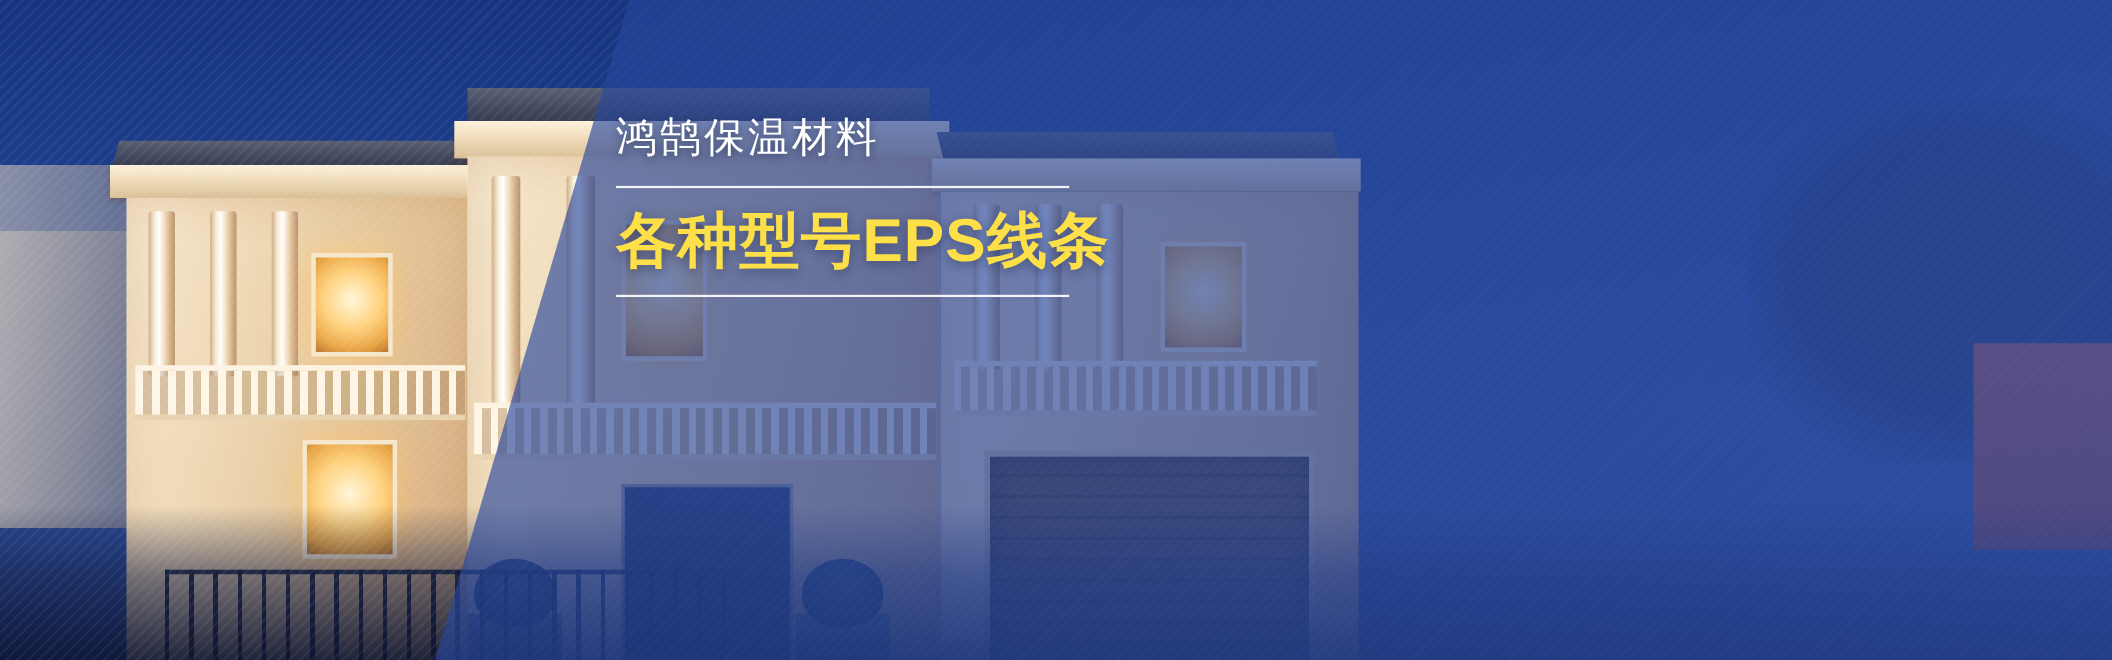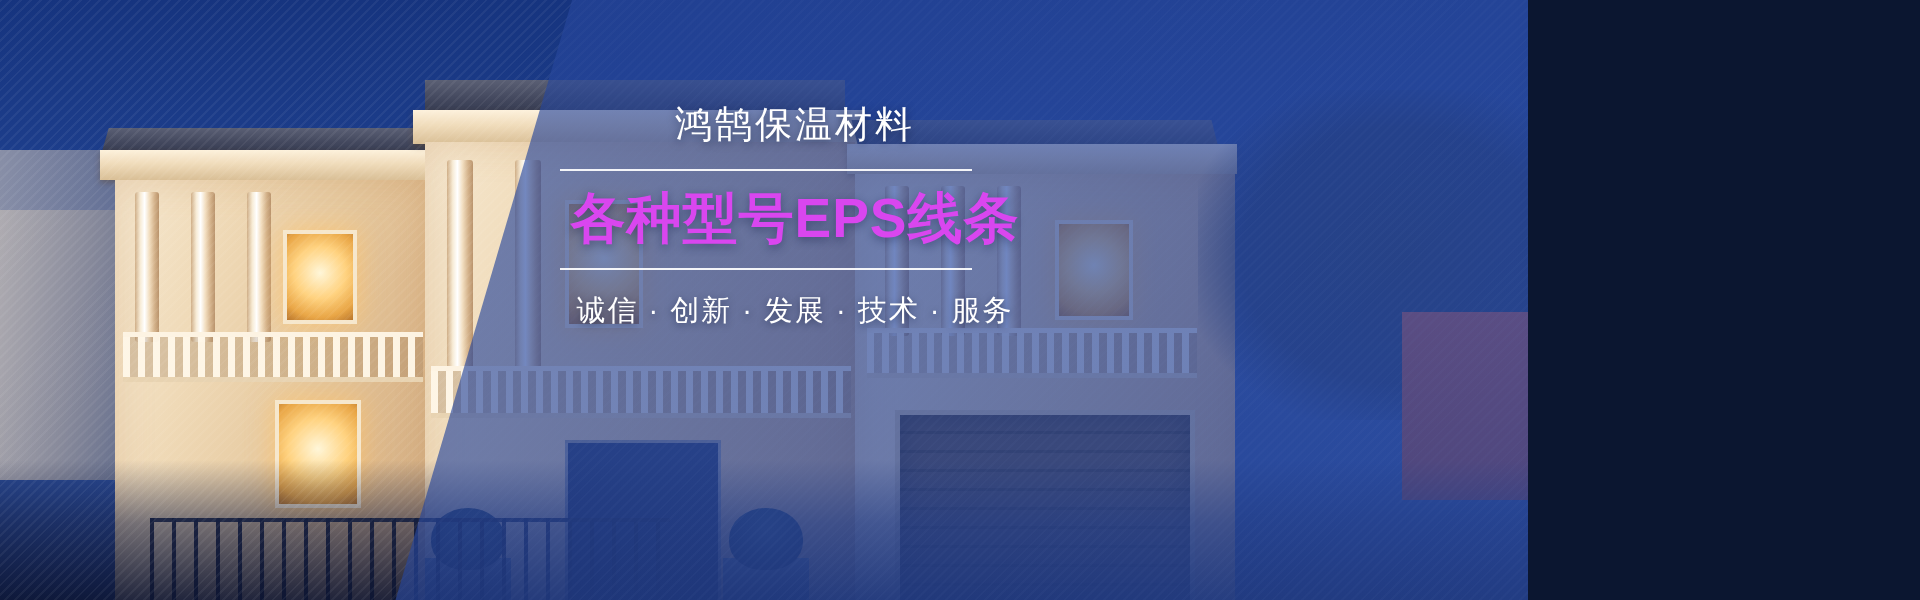--- a/index.html
+++ b/index.html
@@ -7,25 +7,24 @@
     margin: 0;
     padding: 0;
     background: #0b1630;
   }
   body {
     font-family: "Liberation Sans", "DejaVu Sans", sans-serif;
   }
 
   #banner {
     position: relative;
-    width: 1528px;
+    width: 1920px;
     height: 600px;
     overflow: hidden;
     background: #16254f;
-    text-align: center;
   }
 
   
   .photo { position: absolute; inset: 0; overflow: hidden; }
   .sky2 {
     position: absolute; inset: 0;
     background: linear-gradient(180deg, #16347f 0%, #1e3f8d 30%, #2b4a95 60%, #27468d 100%);
   }
 
   
@@ -165,21 +164,21 @@
   }
   .rule.bottom { margin: 20px 0 0 0; }
 
   .headline {
     margin-top: 18px;
   }
   .hl-line {
     font-size: 55px;
     line-height: 1.09;
     font-weight: bold;
-    color: #d946ef;
+    color: #fde047;
     letter-spacing: 1px;
     white-space: nowrap;
     text-shadow: 0 3px 10px rgba(20,30,70,0.45);
   }
   .tagline {
     margin-top: 21px;
     font-size: 29px;
     color: #ffffff;
     letter-spacing: 2px;
     white-space: nowrap;
@@ -252,16 +251,15 @@
     <div class="eyebrow">鸿鹄保温材料</div>
 
     <div class="rule"></div>
 
     <div class="headline">
       <div class="hl-line">各种型号EPS线条</div>
     </div>
 
     <div class="rule bottom"></div>
 
-    <div class="tagline">诚信 · 创新 · 发展 · 技术 · 服务</div>
   </div>
 
 </div>
 
 </body></html>

